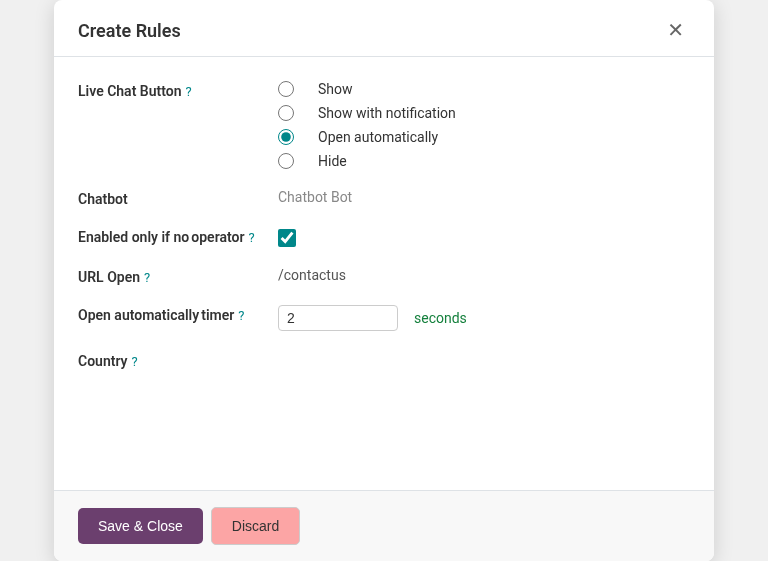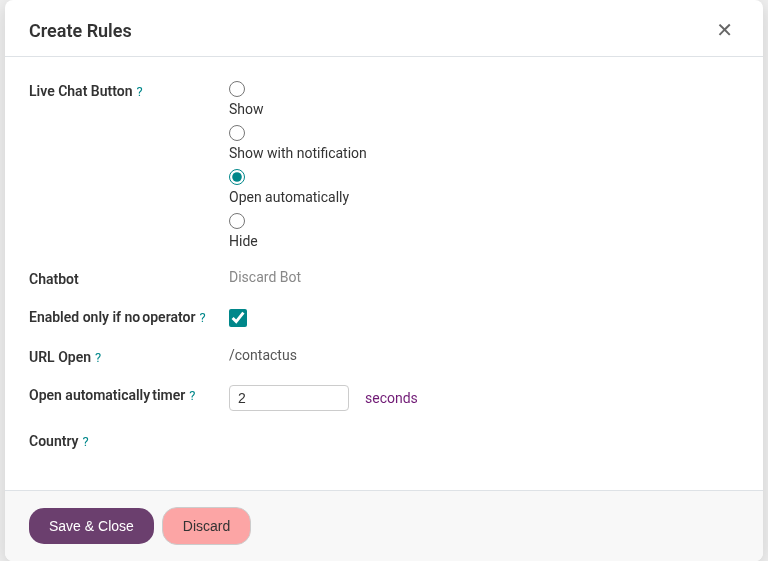--- a/index.html
+++ b/index.html
@@ -14,21 +14,21 @@
       justify-content: center;
       align-items: center;
       min-height: 100vh;
       font-family: -apple-system, BlinkMacSystemFont, 'Segoe UI', Roboto, sans-serif;
     }
 
     .dialog {
       background: #ffffff;
       border-radius: 8px;
       box-shadow: 0 4px 20px rgba(0,0,0,0.15);
-      width: 758px;
+      width: 660px;
       min-height: 561px;
       display: flex;
       flex-direction: column;
     }
 
     .dialog-header {
       display: flex;
       justify-content: space-between;
       align-items: center;
       padding: 18px 24px 14px 24px;
@@ -89,23 +89,22 @@
     }
 
     .radio-group {
       display: flex;
       flex-direction: column;
       gap: 8px;
     }
 
     .radio-option {
       display: flex;
-      gap: 4px;
-      cursor: pointer;
-      flex-direction: column;
+      gap: 24px;
+      cursor: pointer;
     }
 
     .radio-option input[type="radio"] {
       width: 16px;
       height: 16px;
       accent-color: #00878A;
       cursor: pointer;
     }
 
     .radio-label {
@@ -148,36 +147,36 @@
       width: 120px;
       padding: 4px 8px;
       border: 1px solid #ccc;
       border-radius: 4px;
       font-size: 14px;
       color: #333;
     }
 
     .timer-unit {
       font-size: 14px;
-      color: #701a75;
+      color: #15803d;
     }
 
     .dialog-footer {
       border-top: 1px solid #dee2e6;
       padding: 16px 24px;
       display: flex;
       gap: 8px;
       align-items: center;
       background: #f8f8f8;
       border-radius: 0 0 8px 8px;
     }
 
     .btn {
       padding: 10px 20px;
-      border-radius: 15px;
+      border-radius: 5px;
       font-size: 14px;
       font-weight: 500;
       cursor: pointer;
       border: none;
     }
 
     .btn-primary {
       background-color: #6b3f6e;
       color: #ffffff;
     }
@@ -237,21 +236,21 @@
           </label>
         </div>
       </div>
     </div>
 
     <div class="form-row">
       <div class="form-label">
         <span>Chatbot</span>
       </div>
       <div class="form-field">
-        <span class="chatbot-value">Discard Bot</span>
+        <span class="chatbot-value">Chatbot Bot</span>
       </div>
     </div>
 
     <div class="form-row">
       <div class="form-label">
         <div class="label-multiline">
           <div class="label-line">
             <span>Enabled only if no</span>
           </div>
           <div class="label-line">

